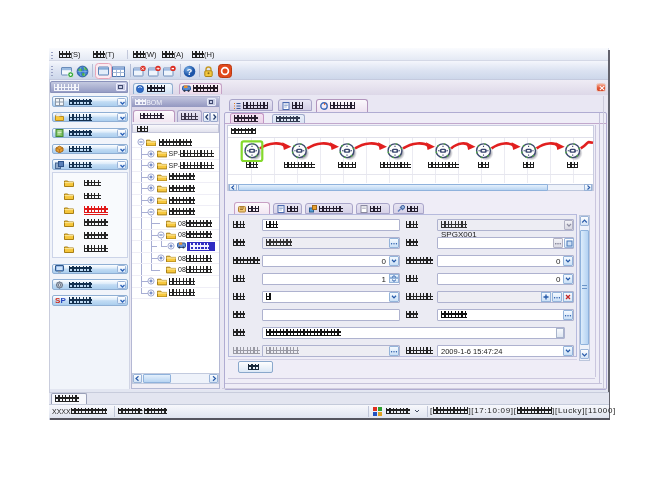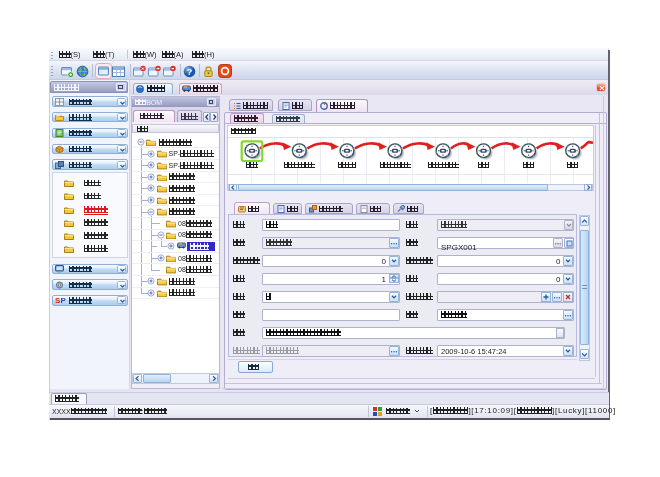--- a/index.html
+++ b/index.html
@@ -739,21 +739,21 @@
 <div class="a" style="left:261.5px;top:237px;width:138px;height:11.5px;background:#ededf3;border:1px solid #aeb2cf;border-radius:1px"></div>
 <div class="a row" style="left:265.5px;top:239.3px"><span class="h" style="width:26px;height:7px;--c:#333"></span></div>
 <div class="a" style="left:388.5px;top:238px;width:10px;height:9.5px;background:linear-gradient(#f5faff,#cbe0f6);border:1px solid #94b4da;border-radius:1px">
       <svg width="8" height="7.5">
         <circle cx="1.6" cy="4.7" r="0.7" fill="#2458a8"></circle>
         <circle cx="4.0" cy="4.7" r="0.7" fill="#2458a8"></circle>
         <circle cx="6.4" cy="4.7" r="0.7" fill="#2458a8"></circle>
       </svg>
     </div>
 <div class="a" style="left:437px;top:237px;width:137px;height:11.5px;background:#fff;border:1px solid #aeb2cf;border-radius:1px"></div>
-<div class="a row" style="left:441px;top:244px"><span class="t" style="color:#222;font-size:8px">SPGX001</span></div>
+<div class="a row" style="left:441px;top:231px"><span class="t" style="color:#222;font-size:8px">SPGX001</span></div>
 <div class="a" style="left:553px;top:238px;width:10px;height:9.5px;background:linear-gradient(#f4f4f8,#dcdce6);border:1px solid #b2b2c4;border-radius:1px">
       <svg width="8" height="7.5">
         <circle cx="1.8" cy="4.7" r="0.7" fill="#6a6a80"></circle>
         <circle cx="4" cy="4.7" r="0.7" fill="#6a6a80"></circle>
         <circle cx="6.2" cy="4.7" r="0.7" fill="#6a6a80"></circle>
       </svg>
     </div>
 <div class="a" style="left:564px;top:238px;width:9.5px;height:9.5px;background:linear-gradient(#fdfeff,#d8e8f8);border:1px solid #9ab4d8;border-radius:1px">
       <svg width="7" height="7" style="margin:0.5px">
         <rect x="1" y="1" width="5" height="5" fill="#cfe0f4" stroke="#4878b8"></rect>
@@ -833,21 +833,21 @@
 <div class="a" style="left:261.5px;top:345px;width:138px;height:11.5px;background:#ededf3;border:1px solid #aeb2cf;border-radius:1px"></div>
 <div class="a row" style="left:265.5px;top:347.3px"><span class="h" style="width:33px;height:7px;--c:#9a9aa4"></span></div>
 <div class="a" style="left:388.5px;top:346px;width:10px;height:9.5px;background:linear-gradient(#f5faff,#cbe0f6);border:1px solid #94b4da;border-radius:1px">
       <svg width="8" height="7.5">
         <circle cx="1.6" cy="4.7" r="0.7" fill="#2458a8"></circle>
         <circle cx="4.0" cy="4.7" r="0.7" fill="#2458a8"></circle>
         <circle cx="6.4" cy="4.7" r="0.7" fill="#2458a8"></circle>
       </svg>
     </div>
 <div class="a" style="left:437px;top:345px;width:137px;height:11.5px;background:#fff;border:1px solid #aeb2cf;border-radius:1px"></div>
-<div class="a row" style="left:441px;top:347.5px"><span class="t" style="color:#222;font-size:7.5px">2009-10-6 15:47:24</span></div>
+<div class="a row" style="left:441px;top:347.5px"><span class="t" style="color:#222;font-size:7.5px">2009-1-6 15:47:24</span></div>
 <div class="a" style="left:563px;top:346px;width:10px;height:9.5px;background:linear-gradient(#f5faff,#cbe0f6);border:1px solid #94b4da;border-radius:1px">
       <svg width="8" height="7.5">
         <path d="M2.0 2.75l2 2.2 2-2.2" fill="none" stroke="#2458a8" stroke-width="1.2"></path>
       </svg>
     </div>
 <div class="a" style="left:579px;top:215px;width:11px;height:146px;background:#eef2fa;border:1px solid #bcc6dc"></div>
 <div class="a" style="left:580px;top:216px;width:9px;height:10px;background:linear-gradient(#fdfeff,#d4e4f6);border:1px solid #9ab4d8;border-radius:1px">
       <svg width="7" height="8" style="margin-top:1px">
         <path d="M1.2 4.5L3.5 2.2L5.8 4.5" fill="none" stroke="#2a5caa" stroke-width="1.2"></path>
       </svg>

